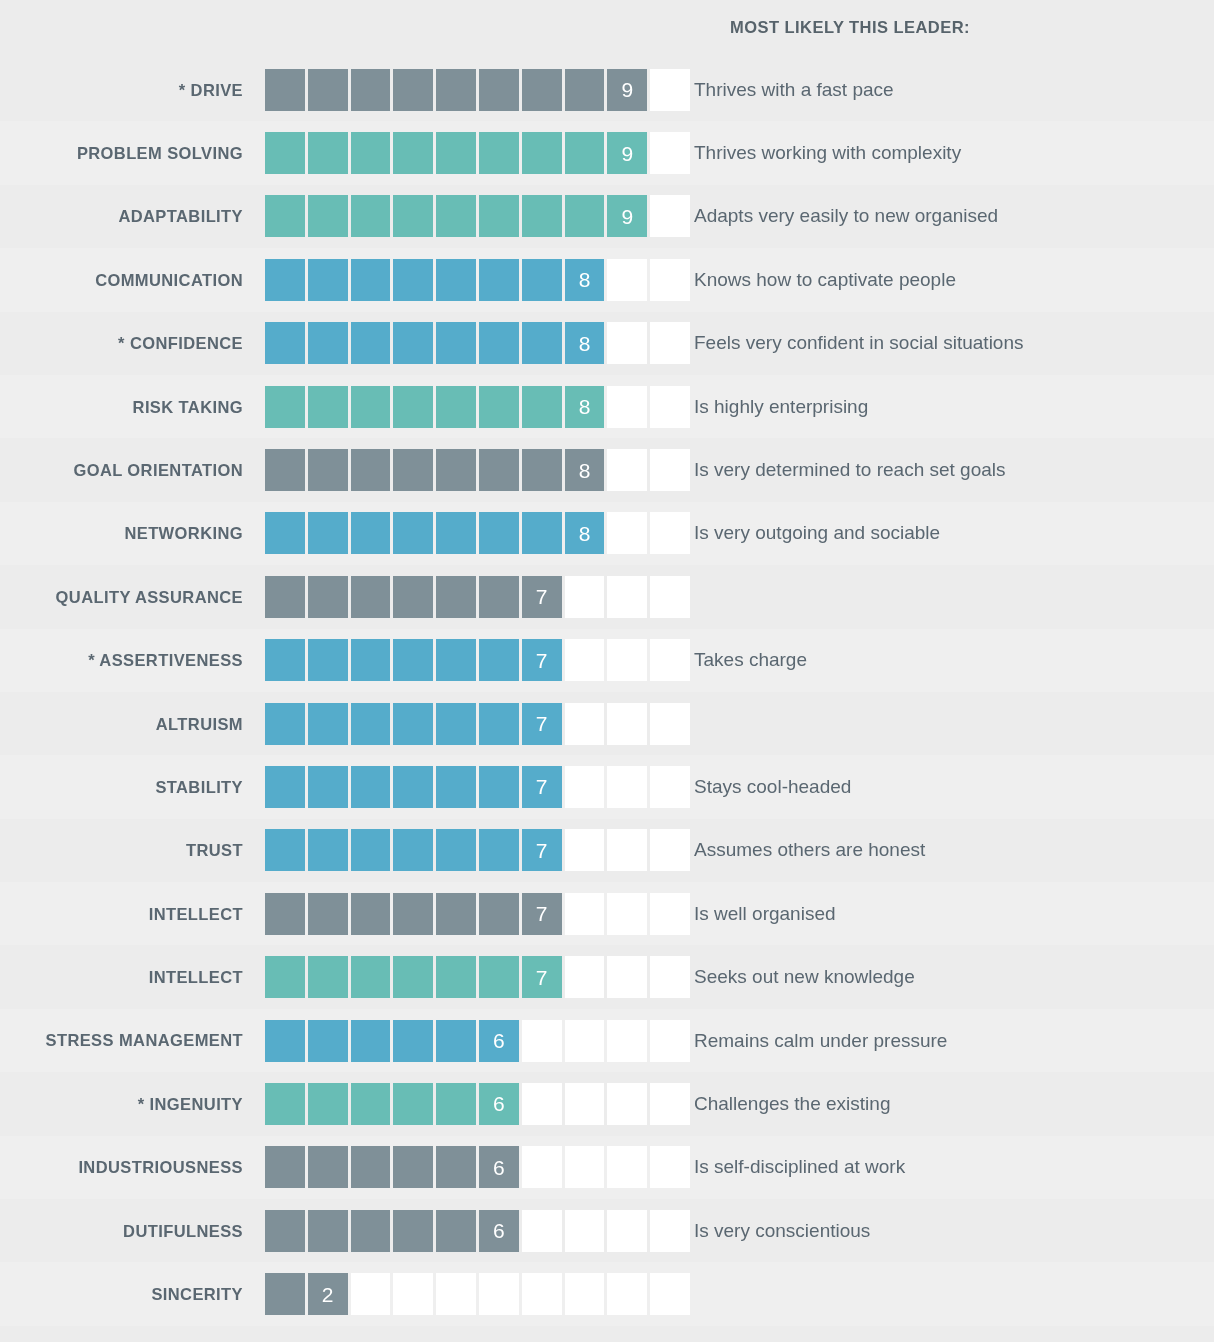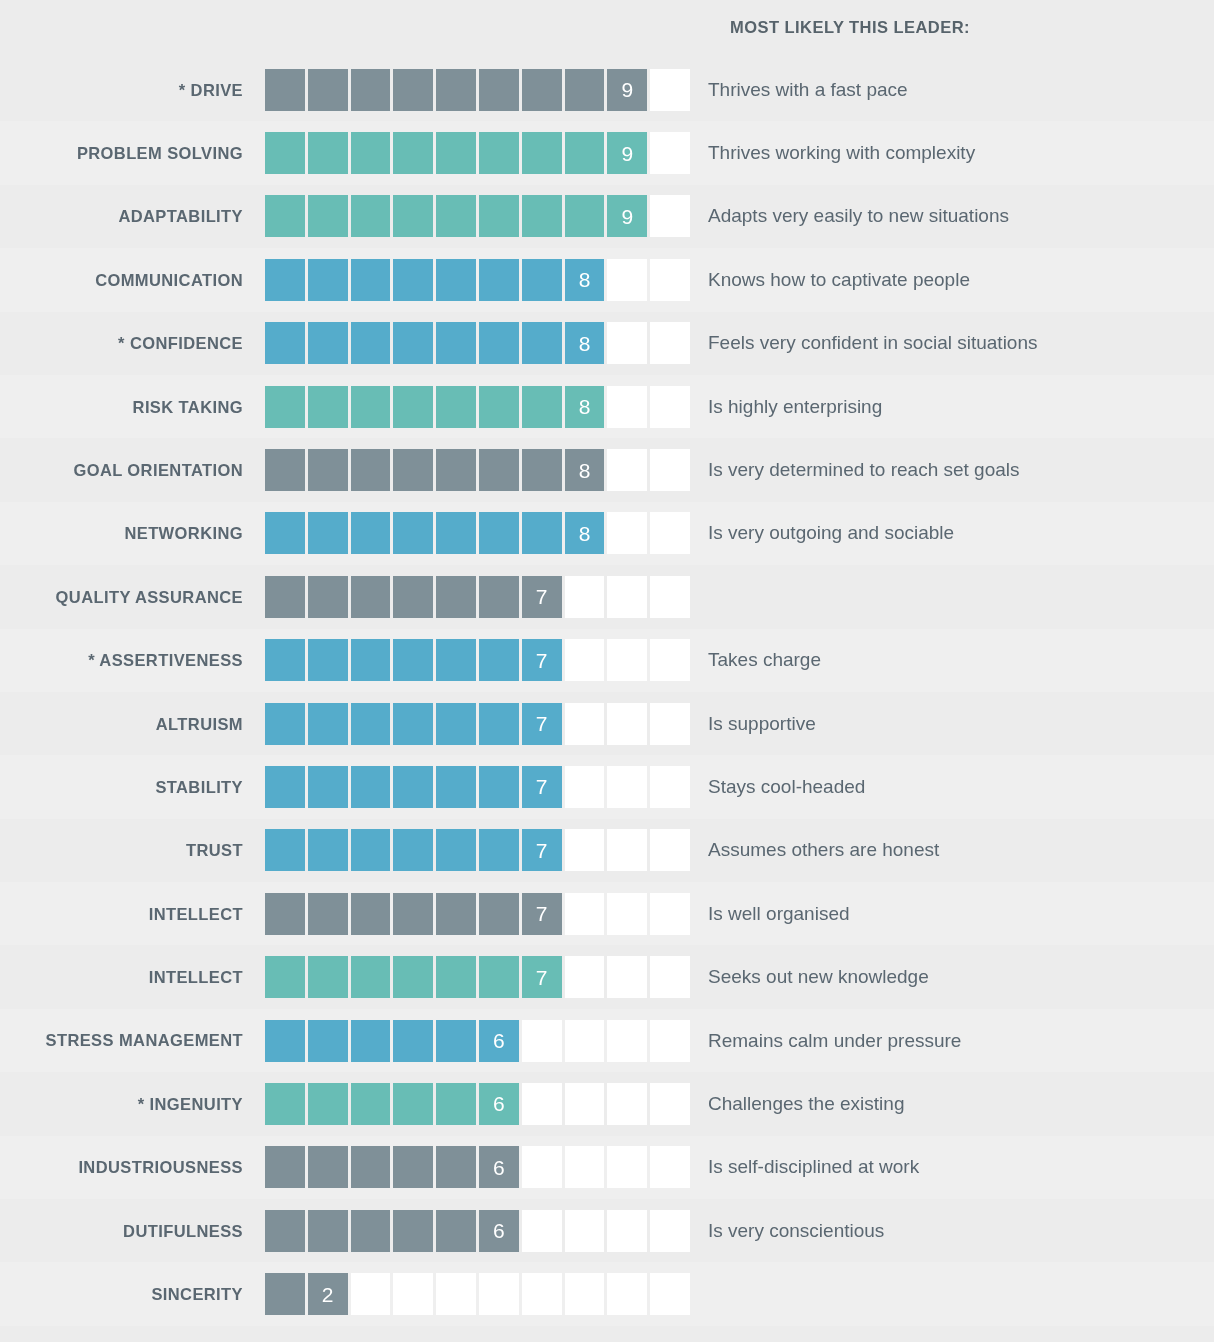--- a/index.html
+++ b/index.html
@@ -92,21 +92,21 @@
     align-items: center;
     justify-content: center;
     color: #ffffff;
     font-size: 21px;
     font-weight: normal;
     line-height: 1;
   }
 
   .row-desc {
     flex: 1 1 auto;
-    padding-left: 18px;
+    padding-left: 4px;
     font-size: 19px;
     color: #5a6771;
     white-space: nowrap;
     font-weight: normal;
   }
 </style>
 </head>
 <body>
 
 <div id="chart-root">
@@ -161,21 +161,21 @@
           <div class="seg filled" style="background: rgb(104, 189, 181);"></div>
           <div class="seg filled" style="background: rgb(104, 189, 181);"></div>
           <div class="seg filled" style="background: rgb(104, 189, 181);"></div>
           <div class="seg filled" style="background: rgb(104, 189, 181);"></div>
           <div class="seg filled" style="background: rgb(104, 189, 181);"></div>
           <div class="seg filled" style="background: rgb(104, 189, 181);">
             <span class="seg-value">9</span>
           </div>
           <div class="seg"></div>
         </div>
-        <div class="row-desc">Adapts very easily to new situations</div>
+        <div class="row-desc">Adapts very easily to new organised</div>
       </div>
       <div class="trait-row band-b">
         <div class="row-label">COMMUNICATION</div>
         <div class="meter">
           <div class="seg filled" style="background: rgb(85, 172, 203);"></div>
           <div class="seg filled" style="background: rgb(85, 172, 203);"></div>
           <div class="seg filled" style="background: rgb(85, 172, 203);"></div>
           <div class="seg filled" style="background: rgb(85, 172, 203);"></div>
           <div class="seg filled" style="background: rgb(85, 172, 203);"></div>
           <div class="seg filled" style="background: rgb(85, 172, 203);"></div>
@@ -304,21 +304,20 @@
           <div class="seg filled" style="background: rgb(85, 172, 203);"></div>
           <div class="seg filled" style="background: rgb(85, 172, 203);"></div>
           <div class="seg filled" style="background: rgb(85, 172, 203);"></div>
           <div class="seg filled" style="background: rgb(85, 172, 203);">
             <span class="seg-value">7</span>
           </div>
           <div class="seg"></div>
           <div class="seg"></div>
           <div class="seg"></div>
         </div>
-        <div class="row-desc">Is supportive</div>
       </div>
       <div class="trait-row band-b">
         <div class="row-label">STABILITY</div>
         <div class="meter">
           <div class="seg filled" style="background: rgb(85, 172, 203);"></div>
           <div class="seg filled" style="background: rgb(85, 172, 203);"></div>
           <div class="seg filled" style="background: rgb(85, 172, 203);"></div>
           <div class="seg filled" style="background: rgb(85, 172, 203);"></div>
           <div class="seg filled" style="background: rgb(85, 172, 203);"></div>
           <div class="seg filled" style="background: rgb(85, 172, 203);"></div>

